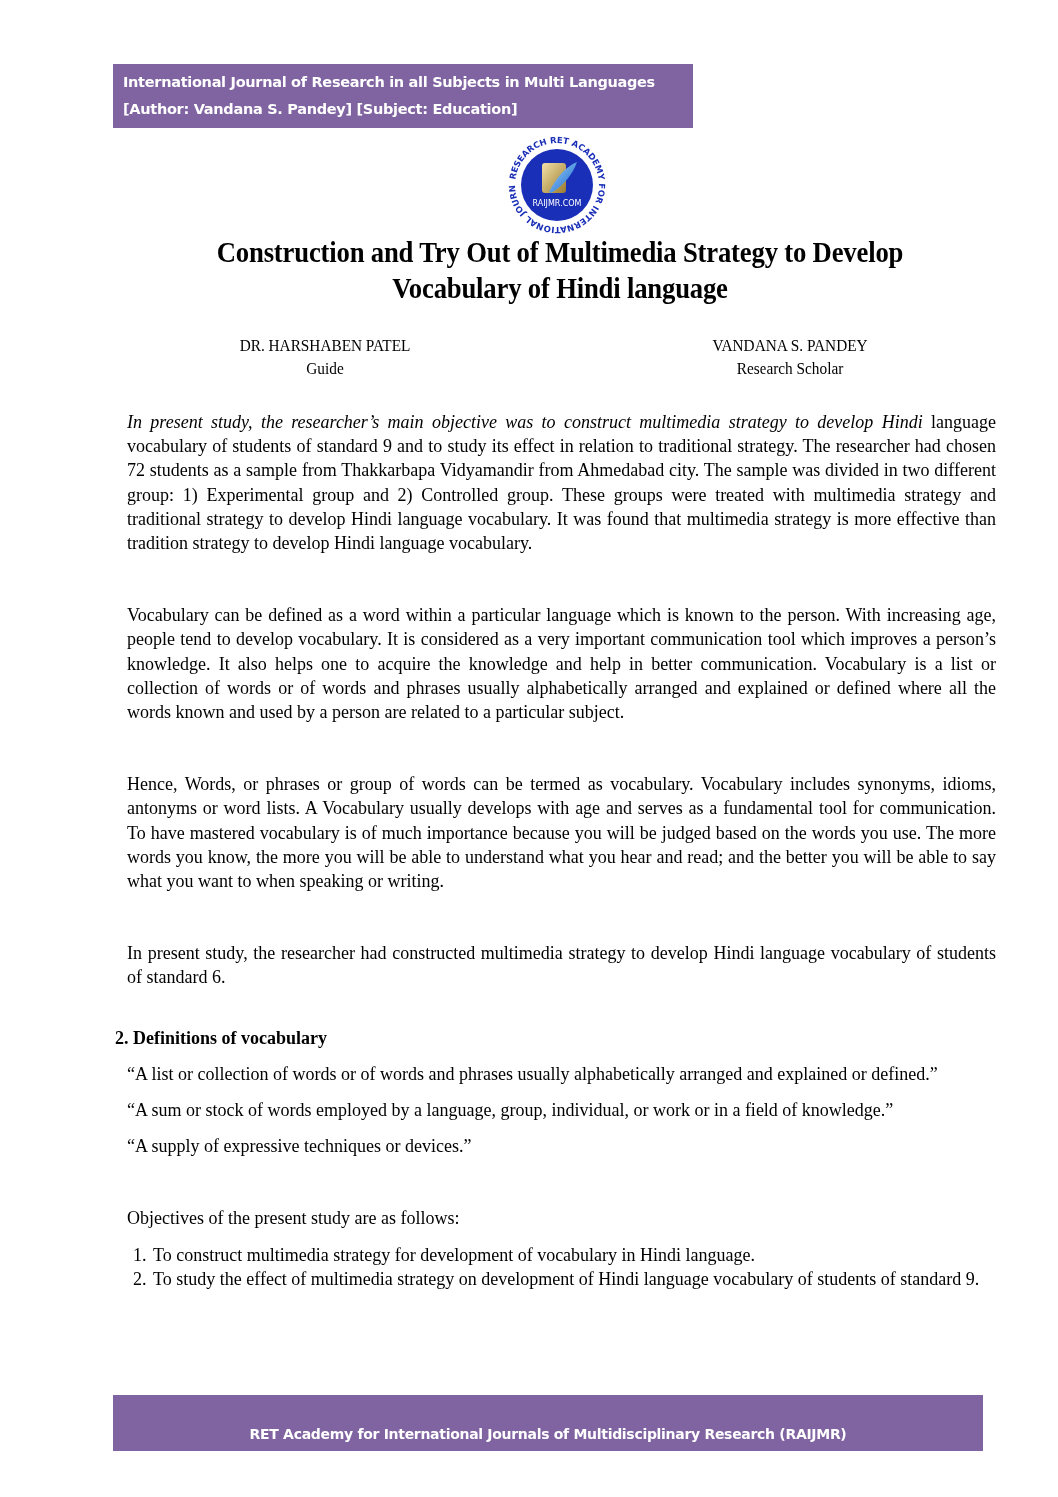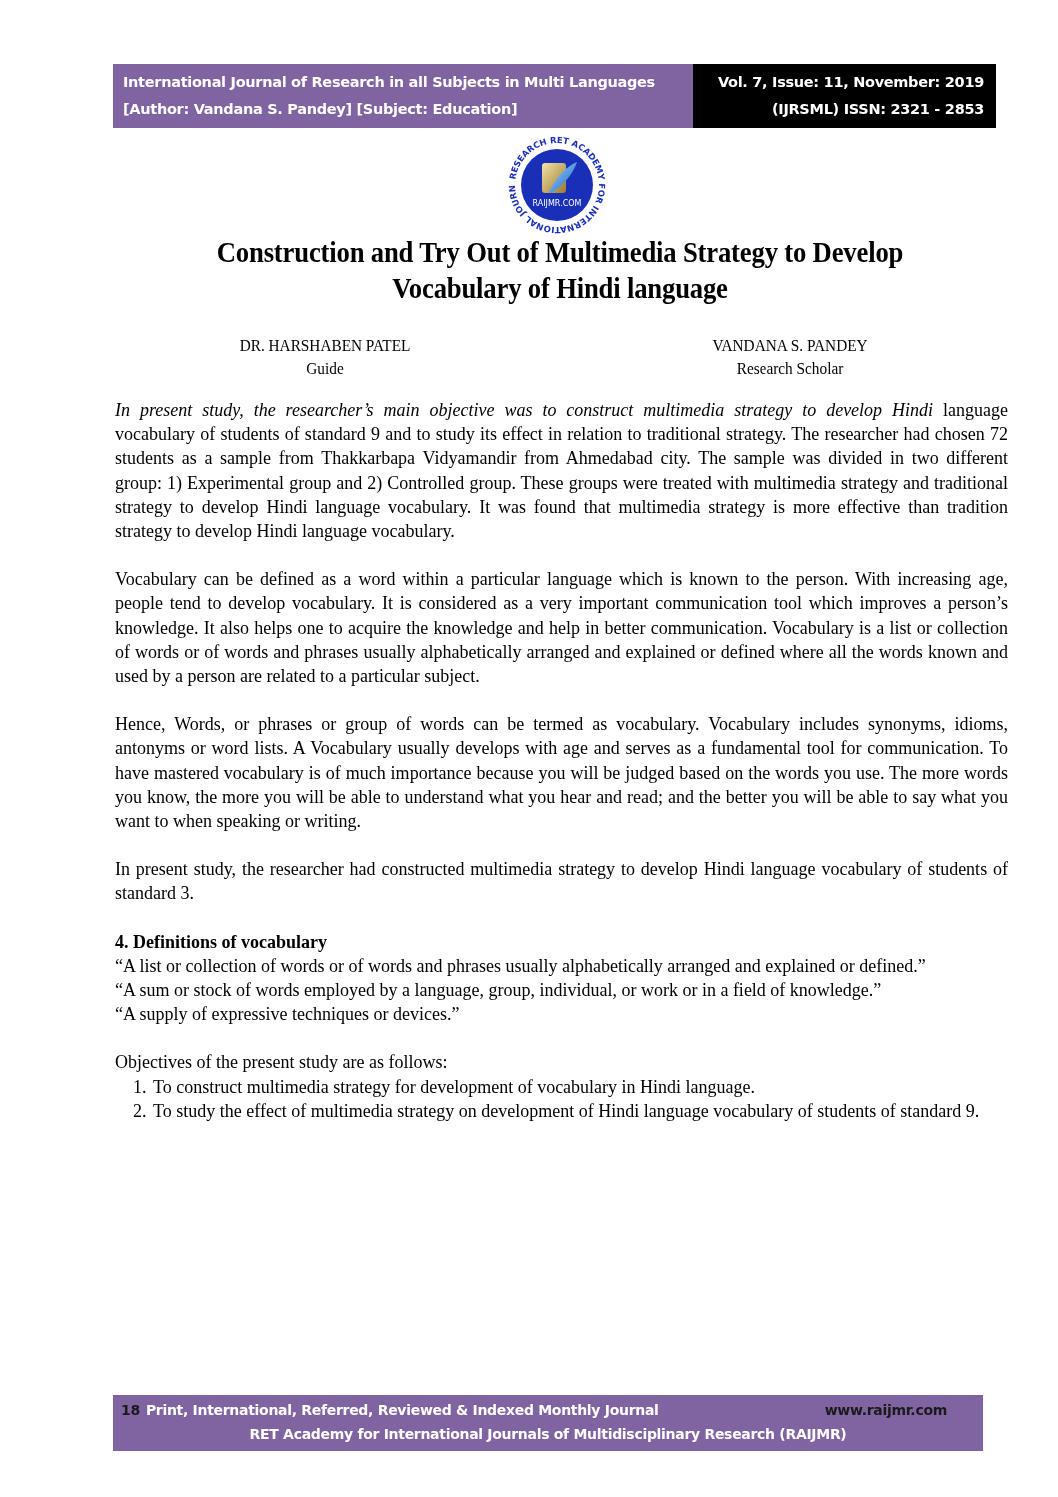--- a/index.html
+++ b/index.html
@@ -16,45 +16,41 @@
     font-family: "Liberation Serif", serif; font-weight: bold; font-size: 29px; line-height: 36px;
     transform: scaleX(0.92); transform-origin: center top; letter-spacing: -0.2px; }
 
   .author { position: absolute; top: 334px; text-align: center; font-family: "Liberation Serif", serif;
     font-size: 17px; line-height: 23px; transform: scaleX(0.9); }
   .author.a1 { left: 195px; width: 260px; }
   .author.a2 { left: 660px; width: 260px; }
 
   .body { position: absolute; left: 115px; top: 398px; width: 893px; font-family: "Liberation Serif", serif;
     font-size: 18px; line-height: 24.2px; }
-  .body p { margin: 0; text-align: justify; }
+  .body p { margin: 12px; text-align: justify; }
   .body .h { font-weight: bold; margin: 0; }
   .body .gap { height: 24px; }
   .body em { font-style: italic; }
   .obj-list { margin: 0; padding-left: 36px; }
   .obj-list li { text-align: justify; padding-left: 2px; }
 
   .ftr { position: absolute; left: 113px; top: 1395px; width: 870px; height: 56px; background: #8064a2;
     font-family: "DejaVu Sans", sans-serif; font-weight: bold; font-size: 14px; color: #fff; letter-spacing: -0.3px; }
   .ftr-row1 { position: absolute; left: 8px; top: 3px; width: 860px; line-height: 24px; white-space: nowrap; }
   .ftr-num { color: #1a1a1a; margin-right: 6px; }
   .ftr-url { position: absolute; right: 34px; top: 0; color: #1a1a1a; }
   .ftr-row2 { position: absolute; left: 0; top: 27px; width: 870px; text-align: center; line-height: 24px; white-space: nowrap; }
 </style>
 </head>
 <body>
 
 <div class="hdr">
   <div class="hdr-left">
     <div class="hdr-line">International Journal of Research in all Subjects in Multi Languages</div>
     <div class="hdr-line">[Author: Vandana S. Pandey] [Subject: Education]</div>
-  </div>
-  <div class="hdr-right">
-    <div class="hdr-line">Vol. 7, Issue: 11, November: 2019</div>
-    <div class="hdr-line">(IJRSML)  ISSN: 2321 - 2853</div>
   </div>
 </div>
 
 <div class="logo">
   <svg width="104" height="98" viewBox="0 0 104 98">
     <defs>
       <path id="ringPath" d="M 52 49 m -42 0 a 42 42 0 1 1 84 0 a 42 42 0 1 1 -84 0"></path>
       <linearGradient id="scrollGrad" x1="0" y1="0" x2="1" y2="1">
         <stop offset="0" stop-color="#f4e2a8"></stop>
         <stop offset="1" stop-color="#9a7a2e"></stop>
@@ -90,35 +86,31 @@
 </div>
 
 <div class="body">
   <p><em>In present study, the researcher’s main objective was to construct multimedia strategy to develop Hindi</em><span> language vocabulary of students of standard 9 and to study its effect in relation to traditional strategy. The researcher had chosen 72 students as a sample from Thakkarbapa Vidyamandir from Ahmedabad city. The sample was divided in two different group: 1) Experimental group and 2) Controlled group. These groups were treated with multimedia strategy and traditional strategy to develop Hindi language vocabulary. It was found that multimedia strategy is more effective than tradition strategy to develop Hindi language vocabulary.</span></p>
   <div class="gap"></div>
 
   <p>Vocabulary can be defined as a word within a particular language which is known to the person. With increasing age, people tend to develop vocabulary. It is considered as a very important communication tool which improves a person’s knowledge. It also helps one to acquire the knowledge and help in better communication. Vocabulary is a list or collection of words or of words and phrases usually alphabetically arranged and explained or defined where all the words known and used by a person are related to a particular subject.</p>
   <div class="gap"></div>
   <p>Hence, Words, or phrases or group of words can be termed as vocabulary.  Vocabulary includes synonyms, idioms, antonyms or word lists. A Vocabulary usually develops with age and serves as a fundamental tool for communication. To have mastered vocabulary is of much importance because you will be judged based on the words you use. The more words you know, the more you will be able to understand what you hear and read; and the better you will be able to say what you want to when speaking or writing.</p>
   <div class="gap"></div>
-  <p>In present study, the researcher had constructed multimedia strategy to develop Hindi language vocabulary of students of standard 3.</p>
+  <p>In present study, the researcher had constructed multimedia strategy to develop Hindi language vocabulary of students of standard 6.</p>
   <div class="gap"></div>
 
-  <div class="h">4. Definitions of vocabulary</div>
+  <div class="h">2. Definitions of vocabulary</div>
   <p>“A list or collection of words or of words and phrases usually alphabetically arranged and explained or defined.”</p>
   <p>“A sum or stock of words employed by a language, group, individual, or work or in a field of knowledge.”</p>
   <p>“A supply of expressive techniques or devices.”</p>
   <div class="gap"></div>
 
   <p>Objectives of the present study are as follows:</p>
   <ol class="obj-list">
     <li>To construct multimedia strategy for development of vocabulary in Hindi language.</li>
     <li>To study the effect of multimedia strategy on development of Hindi language vocabulary of students of standard 9.</li>
   </ol>
 </div>
 
 <div class="ftr">
-  <div class="ftr-row1">
-    <span class="ftr-num">18</span><span>Print, International, Referred,  Reviewed &amp; Indexed Monthly Journal</span>
-    <span class="ftr-url">www.raijmr.com</span>
-  </div>
   <div class="ftr-row2">RET Academy for International Journals of Multidisciplinary Research (RAIJMR)</div>
 </div>
 
 </body></html>

